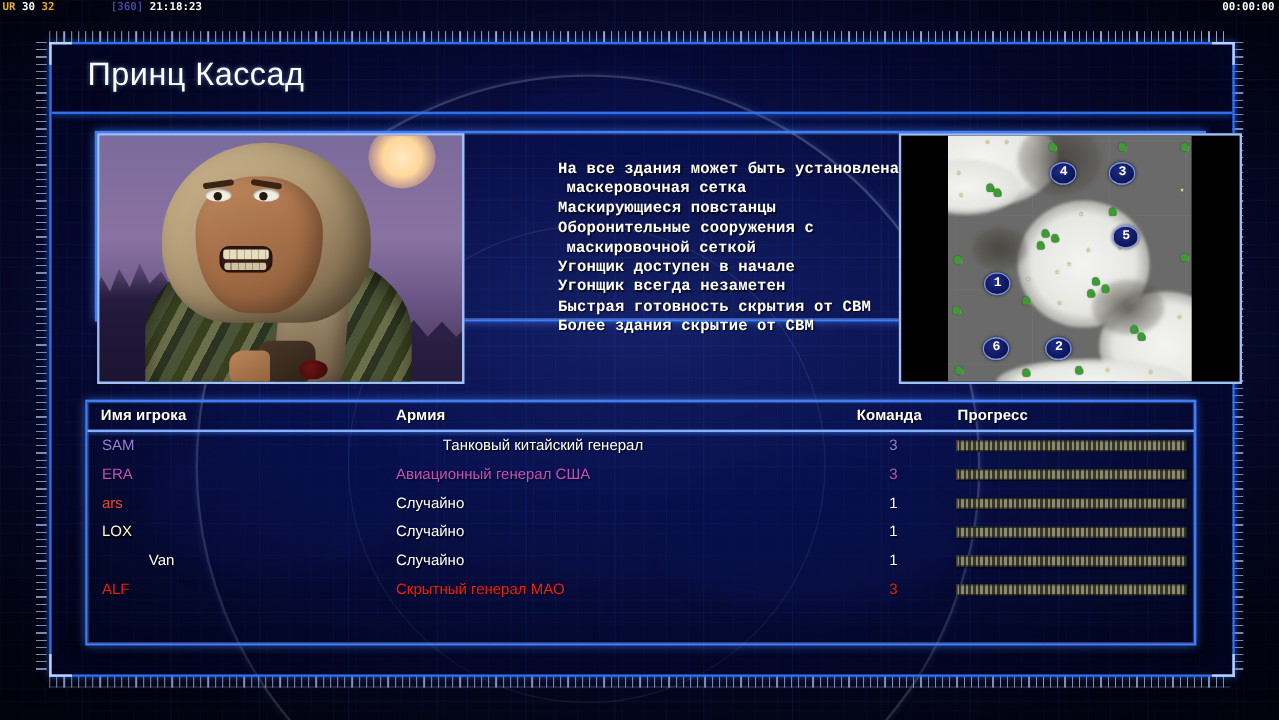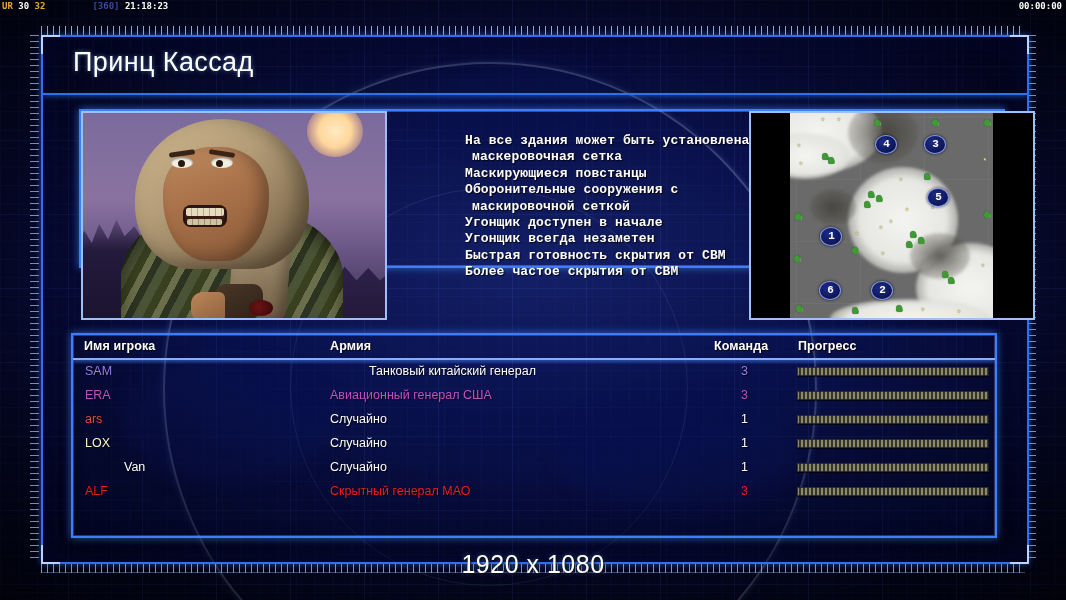--- a/index.html
+++ b/index.html
@@ -561,21 +561,21 @@
 
       <div class="desc">
         <div class="desc-line">На все здания может быть установлена</div>
         <div class="desc-line indent">маскеровочная сетка</div>
         <div class="desc-line">Маскирующиеся повстанцы</div>
         <div class="desc-line">Оборонительные сооружения с</div>
         <div class="desc-line indent">маскировочной сеткой</div>
         <div class="desc-line">Угонщик доступен в начале</div>
         <div class="desc-line">Угонщик всегда незаметен</div>
         <div class="desc-line">Быстрая готовность скрытия от СВМ</div>
-        <div class="desc-line">Более частое скрытия от СВМ</div>
+        <div class="desc-line">Более здания скрытие от СВМ</div>
       </div>
 
       <div class="minimap-wrap">
         <div class="minimap">
           <div class="mm-lines"></div>
 
           <div class="mm-snow" style="left:-38px;top:-20px;width:130px;height:80px;"></div>
           <div class="mm-snow" style="left:-30px;top:20px;width:90px;height:46px;"></div>
           <div class="mm-snow" style="left:58px;top:54px;width:110px;height:106px;"></div>
           <div class="mm-snow" style="left:126px;top:130px;width:110px;height:90px;"></div>
@@ -674,14 +674,13 @@
         <div class="cell c-name" style="color: rgb(240, 28, 28);">ALF</div>
         <div class="cell c-army" style="color: rgb(240, 28, 28);">Скрытный генерал МАО</div>
         <div class="cell c-team" style="color: rgb(240, 28, 28);">3</div>
         <div class="progress"></div>
       </div>
     </div>
   </div>
 
   <div class="bg-vignette"></div>
 
-  <div class="res-label">1920 x 1080</div>
 </div>
 
 </body></html>

